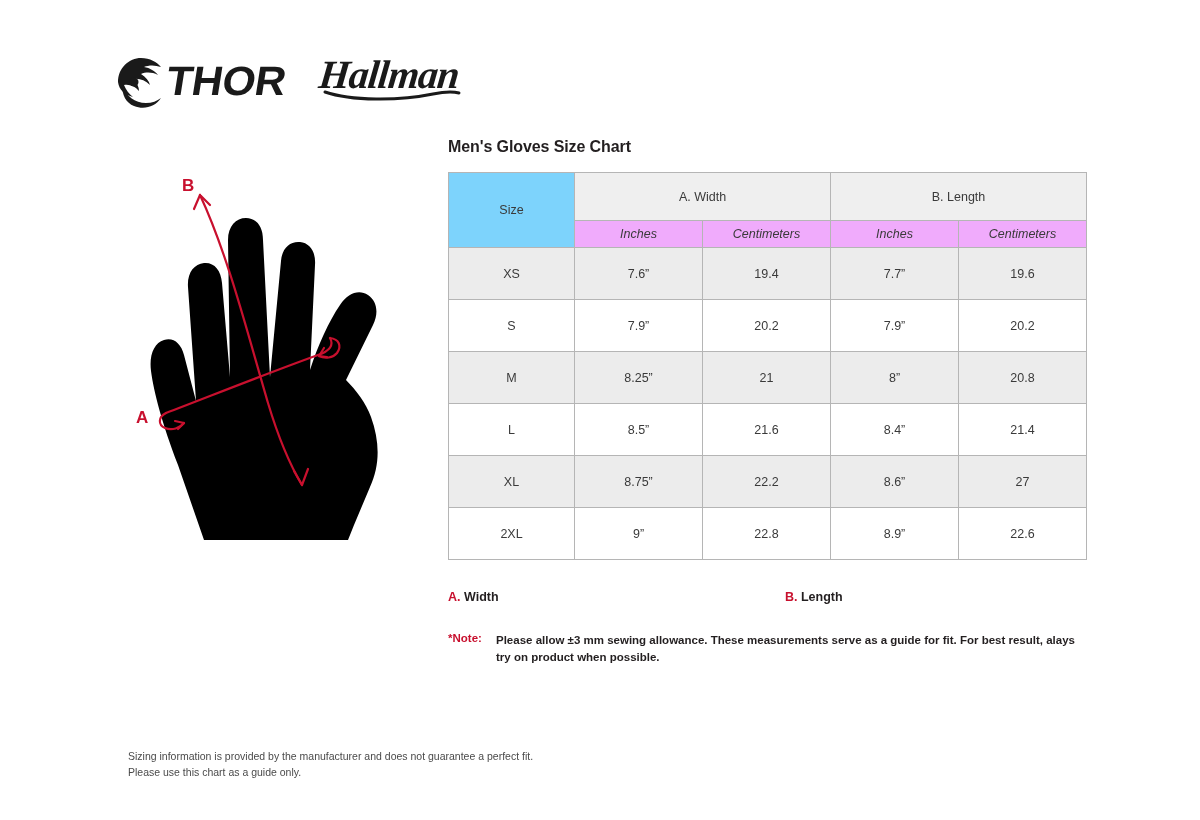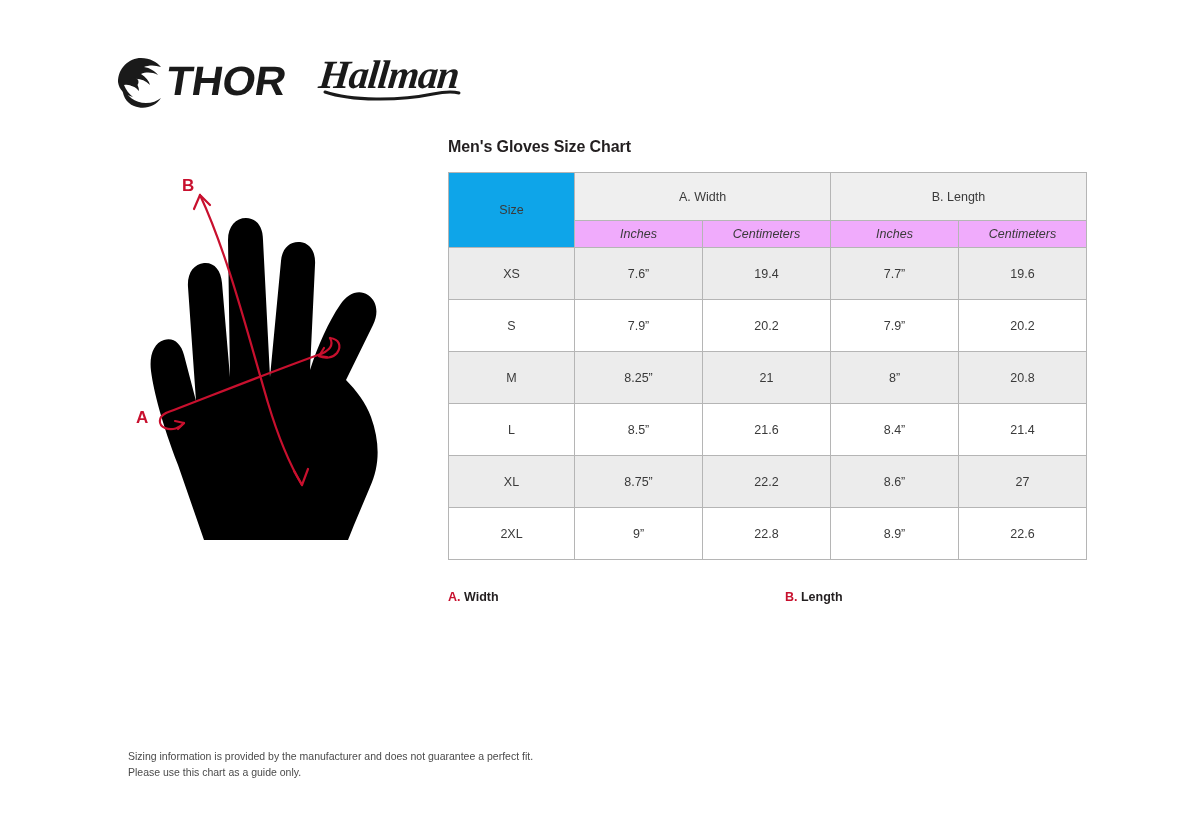--- a/index.html
+++ b/index.html
@@ -98,21 +98,21 @@
     vertical-align: middle;
     font-size: 12.5px;
     color: #3a3a3a;
     font-weight: normal;
     padding: 0;
   }
   .col-size  { width: 126px; }
   .col-meas  { width: 128px; }
 
   th.hdr-size {
-    background: #0ea5e9;
+    background: #7dd3fc;
     font-weight: bold;
     font-size: 12.5px;
     color: #231f20;
     height: 74px;
   }
   th.hdr-group {
     background: #efefef;
     font-weight: bold;
     font-size: 13px;
     color: #231f20;
@@ -358,19 +358,23 @@
 
       <div class="measure-col">
         <div class="measure-head">
           <span class="measure-letter">B.</span>
           <span>Length</span>
         </div>
       </div>
     </div>
   </div>
 
+  <div id="note-row">
+    <div id="note-label">*Note:</div>
+    <div id="note-text">Please allow ±3 mm sewing allowance. These measurements serve as a guide for fit. For best result, alays try on product when possible.</div>
+  </div>
 
 </div>
 
 <div id="disclaimer">
   <div>Sizing information is provided by the manufacturer and does not guarantee a perfect fit.</div>
   <div>Please use this chart as a guide only.</div>
 </div>
 
 </body></html>

